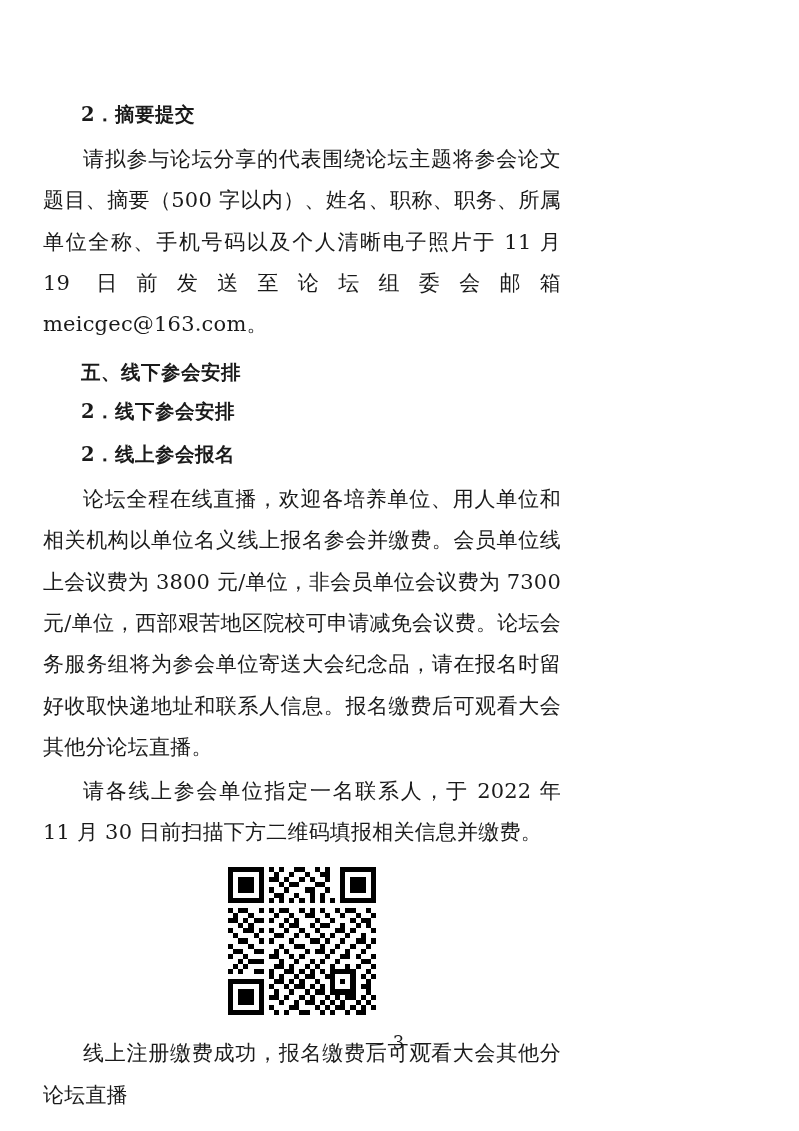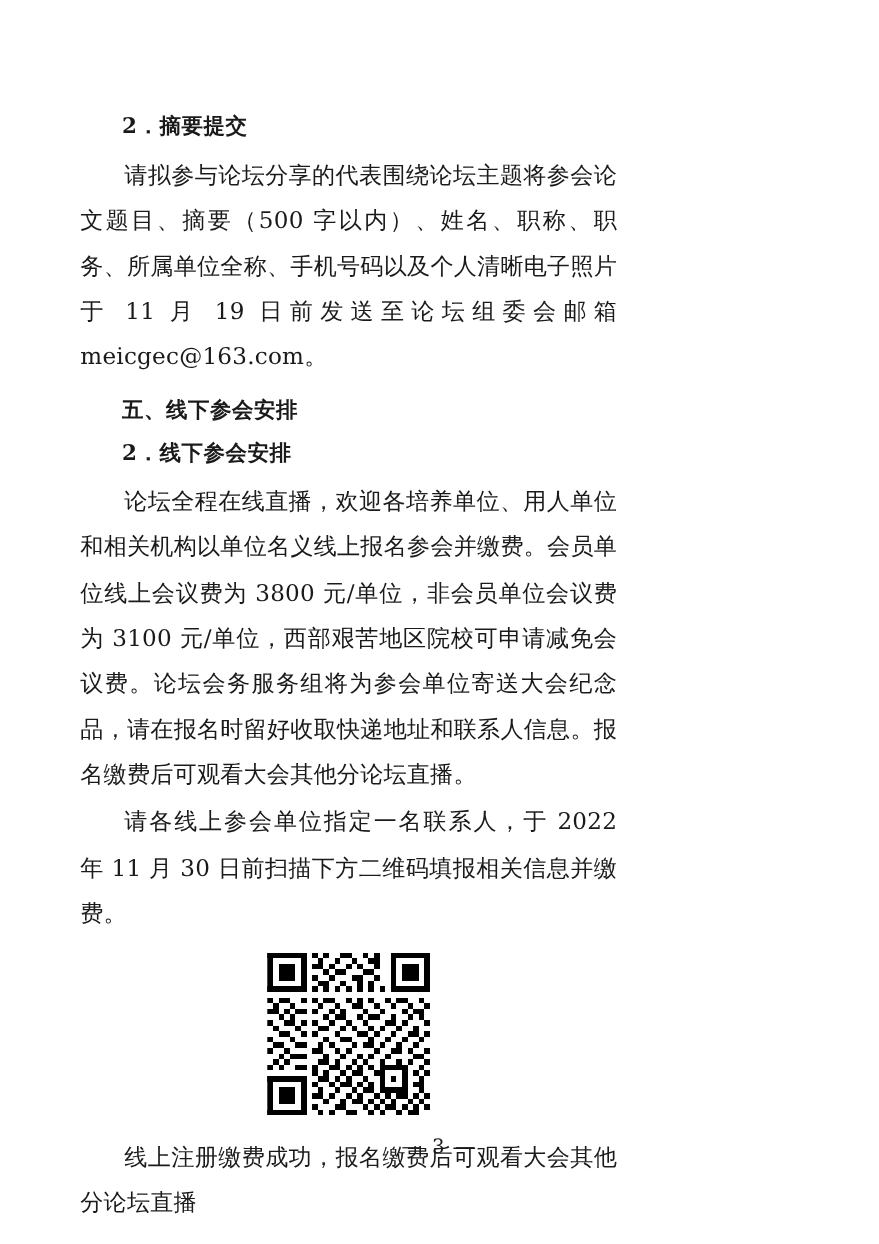--- a/index.html
+++ b/index.html
@@ -14,21 +14,21 @@
     font-family: "DejaVu Serif", "Liberation Serif", serif;
     color: #1a1a1a;
     overflow: hidden;
   }
   .page {
     position: absolute;
     left: 0; top: 0;
     width: 656px;
     height: 1131px;
     box-sizing: border-box;
-    padding: 96px 95px 40px 73px;
+    padding: 96px 95px 40px 43px;
   }
   .heading {
     font-size: 19.5px;
     font-weight: bold;
     letter-spacing: 0.5px;
     margin: 0 0 6px 0;
     text-indent: 38px;
     line-height: 1.9;
   }
   .heading-major {
@@ -79,22 +79,23 @@
 
   <h3 class="heading">2．摘要提交</h3>
 
   <p class="body-text">请拟参与论坛分享的代表围绕论坛主题将参会论文题目、摘要（500 字以内）、姓名、职称、职务、所属单位全称、手机号码以及个人清晰电子照片于 11 月 19 日前发送至论坛组委会邮箱 meicgec@163.com。</p>
 
   <h3 class="heading-major">五、线下参会安排</h3>
 
   <h3 class="heading">2．线下参会安排</h3>
 
 
-
-  <p class="body-text">论坛全程在线直播，欢迎各培养单位、用人单位和相关机构以单位名义线上报名参会并缴费。会员单位线上会议费为 3800 元/单位，非会员单位会议费为 3100 元/单位，西部艰苦地区院校可申请减免会议费。论坛会务服务组将为参会单位寄送大会纪念品，请在报名时留好收取快递地址和联系人信息。报名缴费后可观看大会其他分论坛直播。</p>
+  <h3 class="heading">2．线上参会报名</h3>
+
+  <p class="body-text">论坛全程在线直播，欢迎各培养单位、用人单位和相关机构以单位名义线上报名参会并缴费。会员单位线上会议费为 3800 元/单位，非会员单位会议费为 7300 元/单位，西部艰苦地区院校可申请减免会议费。论坛会务服务组将为参会单位寄送大会纪念品，请在报名时留好收取快递地址和联系人信息。报名缴费后可观看大会其他分论坛直播。</p>
 
   <p class="body-text">请各线上参会单位指定一名联系人，于 2022 年 11 月 30 日前扫描下方二维码填报相关信息并缴费。</p>
 
   <div class="qr-wrap">
     <svg class="qr" viewBox="0 0 29 29" shape-rendering="crispEdges">
       <rect x="0" y="0" width="29" height="29" fill="#ffffff"></rect>
       <g fill="#000000">
 
         <rect x="0" y="0" width="7" height="1"></rect>
         <rect x="0" y="6" width="7" height="1"></rect>

